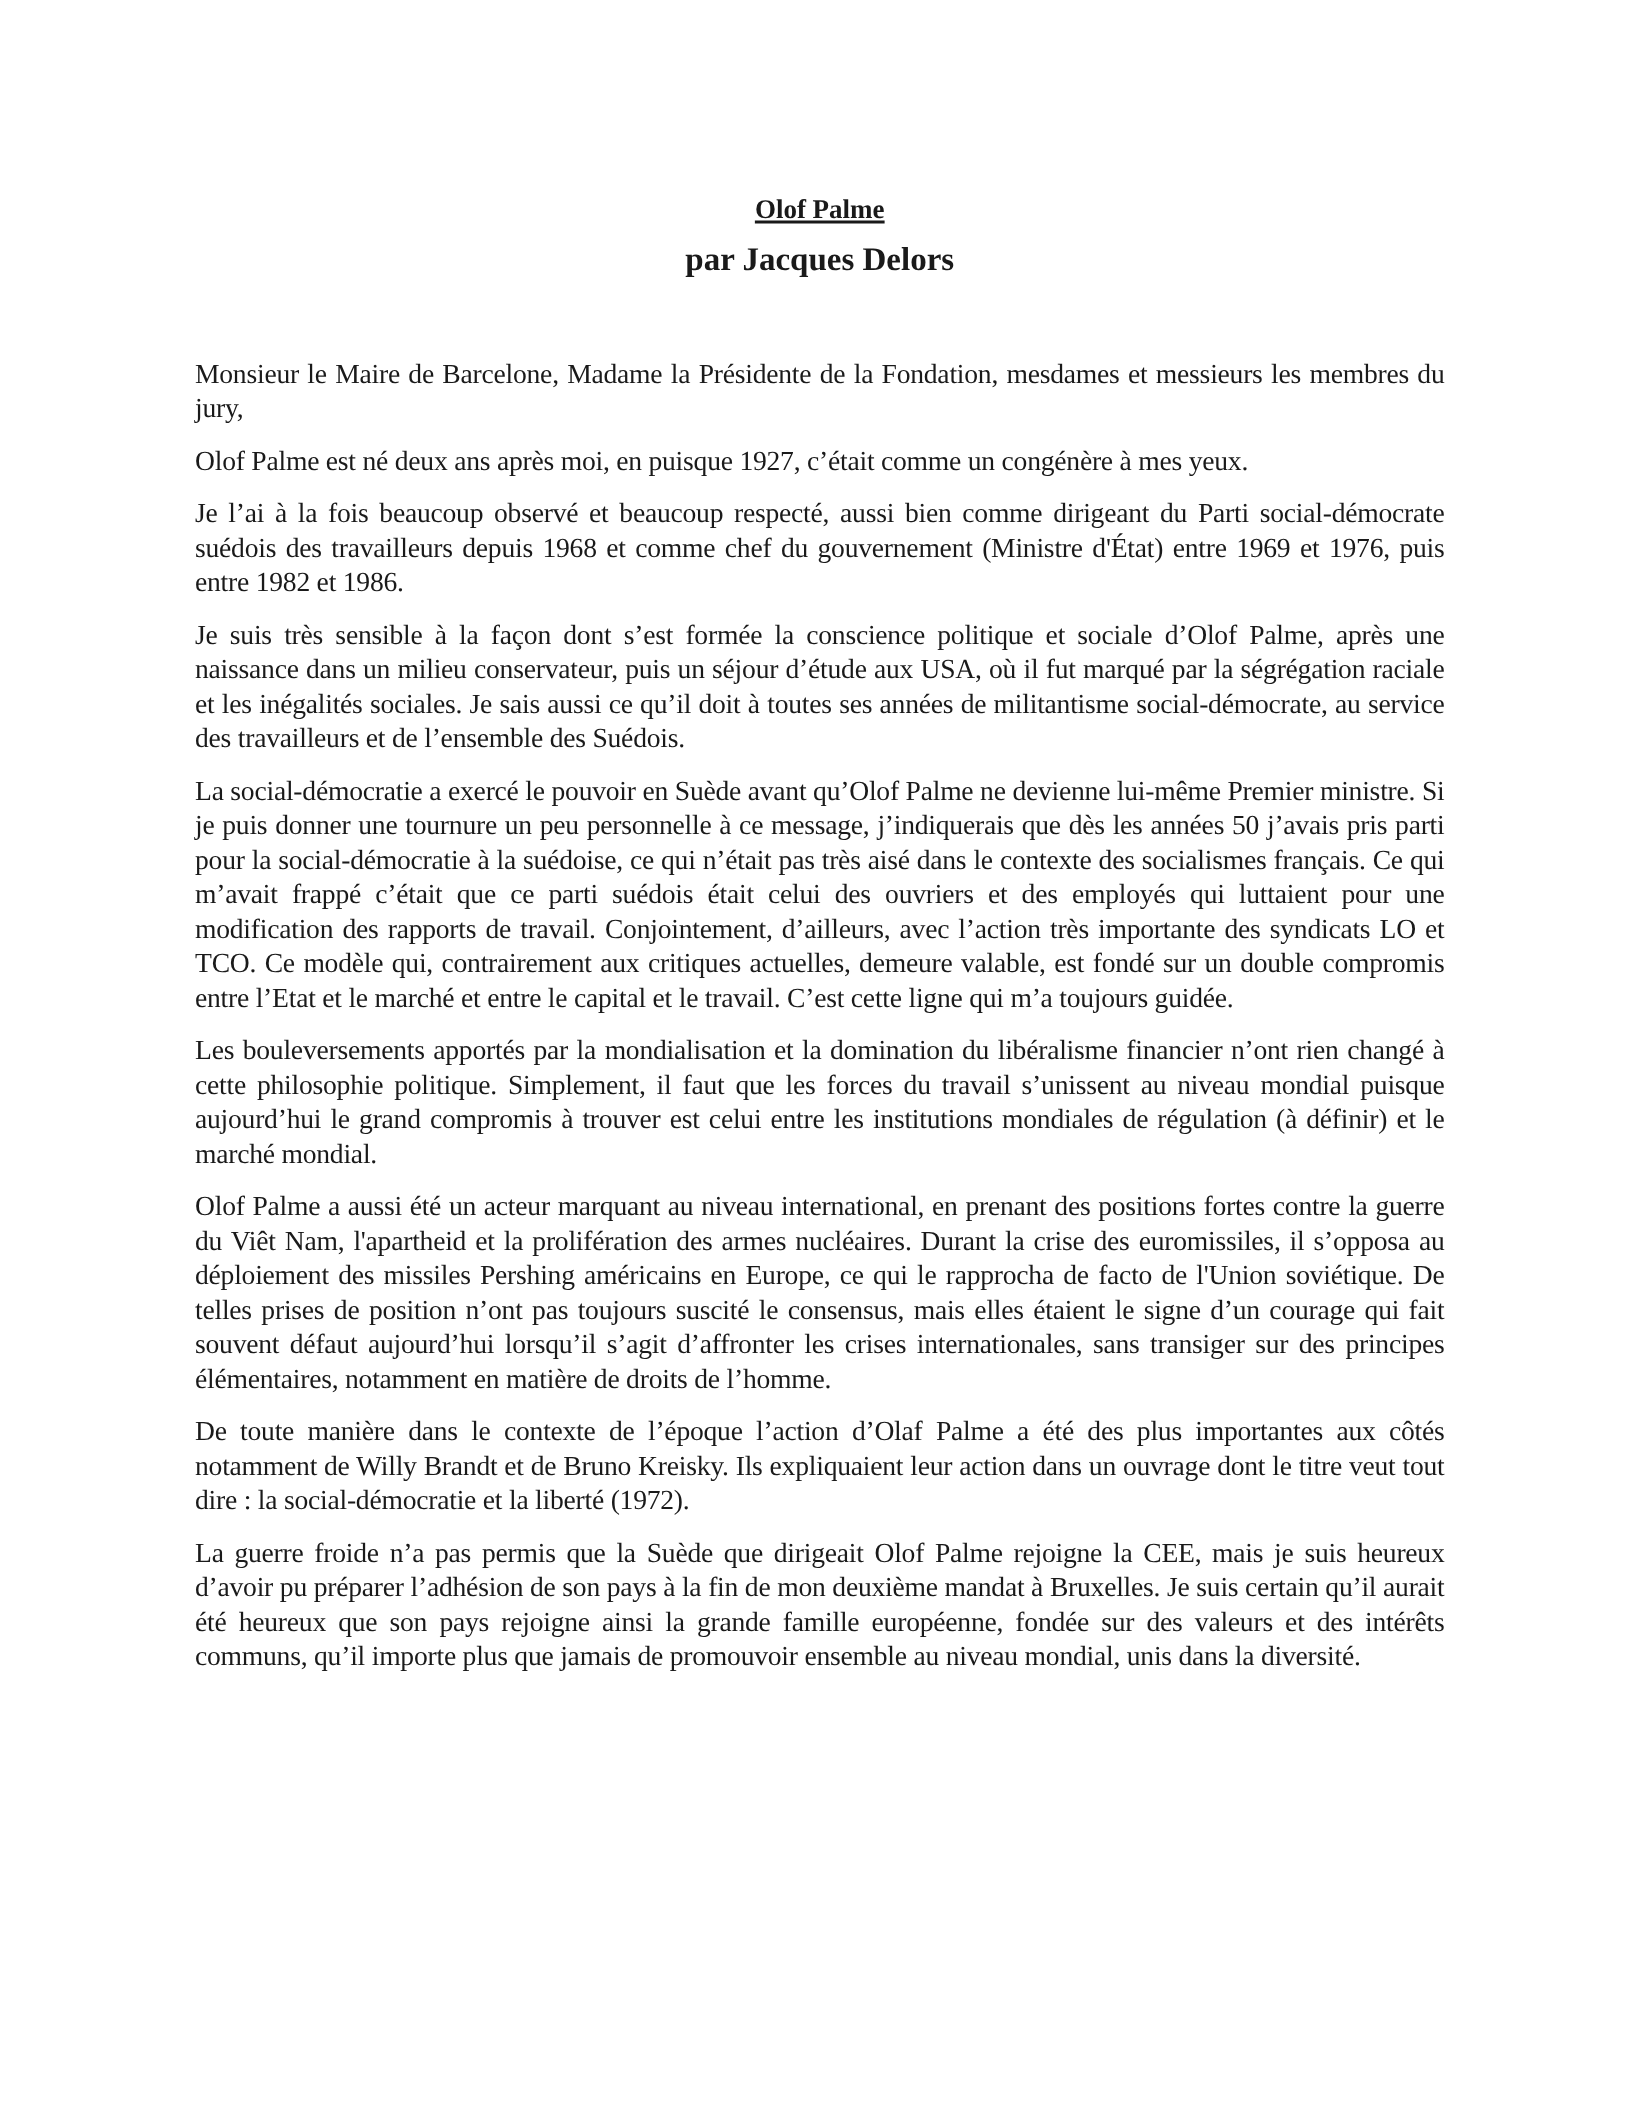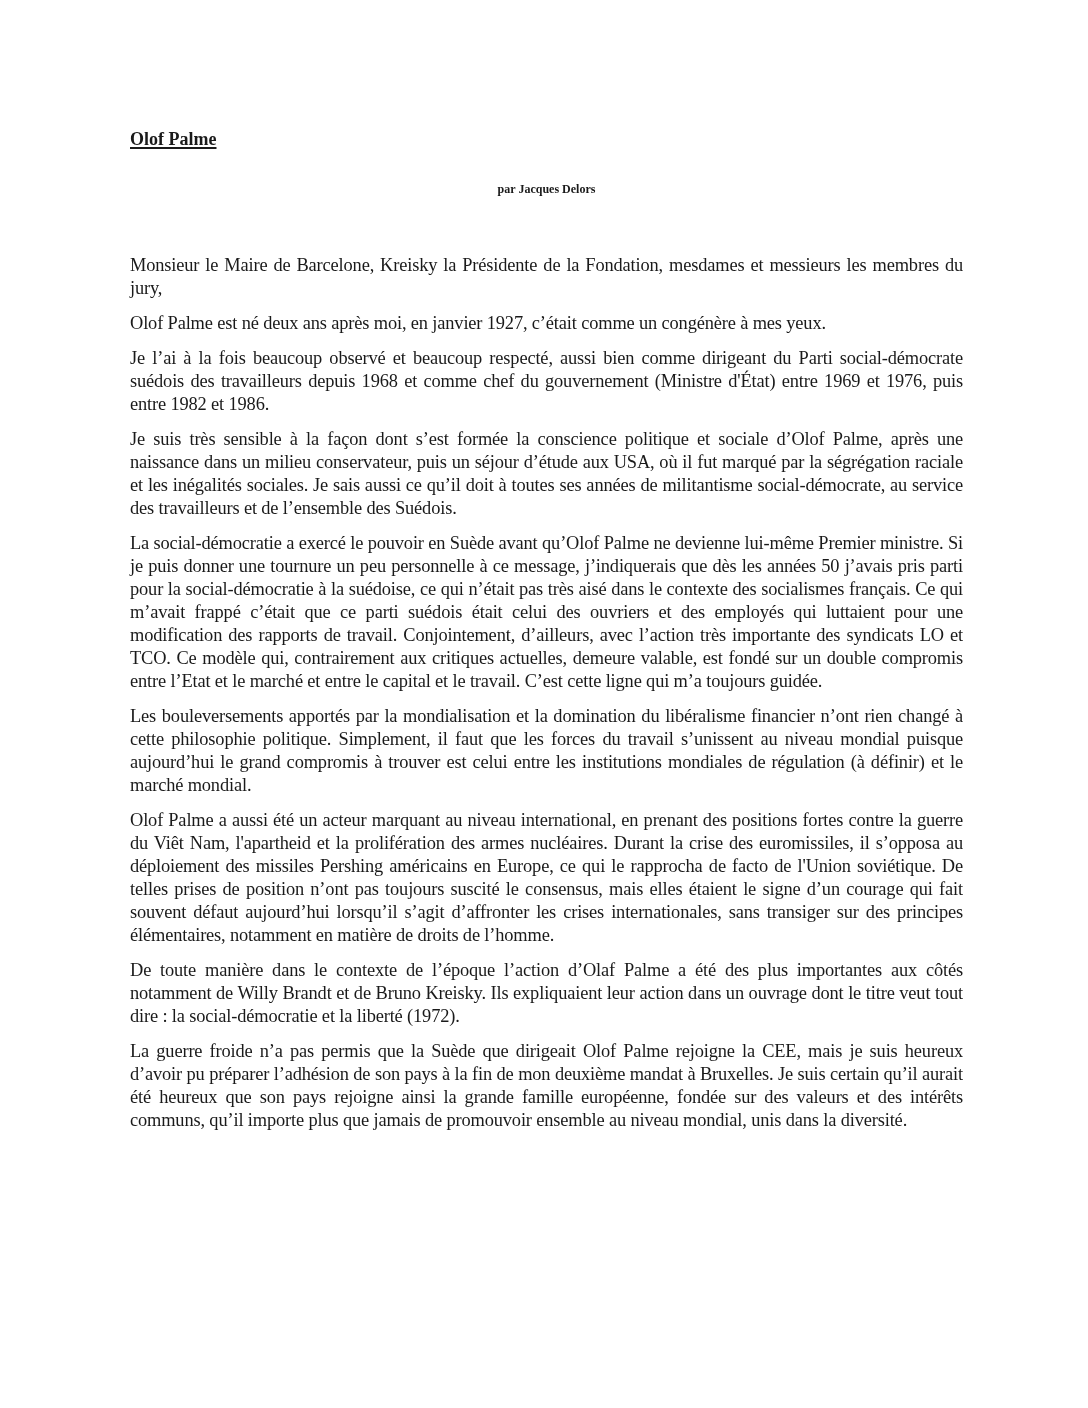--- a/index.html
+++ b/index.html
@@ -15,35 +15,35 @@
     font-family: "Liberation Serif", "DejaVu Serif", serif;
     color: #1a1a1a;
   }
   .page {
     position: absolute;
     left: 130px;
     top: 128px;
     width: 833px;
   }
   .title {
-    text-align: left;
+    text-align: center;
     font-weight: bold;
     font-size: 18px;
     line-height: 22px;
     margin: 0;
     text-decoration: underline;
     text-decoration-thickness: 2px;
     text-underline-offset: 2px;
   }
   .subtitle {
     text-align: center;
     font-weight: bold;
-    font-size: 12px;
+    font-size: 22px;
     line-height: 22px;
-    margin: 28px 0 0 0;
+    margin: 12px 0 0 0;
   }
   .body {
     margin-top: 54px;
   }
   .para {
     font-size: 18.4px;
     line-height: 23px;
     margin: 0 0 12px 0;
     text-align: justify;
     letter-spacing: -0.15px;
@@ -53,22 +53,22 @@
   }
 </style>
 </head>
 <body>
 
 <div class="page">
   <h1 class="title">Olof Palme</h1>
   <h2 class="subtitle">par Jacques Delors</h2>
 
   <div class="body">
-    <p class="para">Monsieur le Maire de Barcelone, Kreisky la Présidente de la Fondation, mesdames et messieurs les membres du jury,</p>
-    <p class="para">Olof Palme est né deux ans après moi, en janvier 1927, c’était comme un congénère à mes yeux.</p>
+    <p class="para">Monsieur le Maire de Barcelone, Madame la Présidente de la Fondation, mesdames et messieurs les membres du jury,</p>
+    <p class="para">Olof Palme est né deux ans après moi, en puisque 1927, c’était comme un congénère à mes yeux.</p>
     <p class="para">Je l’ai à la fois beaucoup observé et beaucoup respecté, aussi bien comme dirigeant du Parti social-démocrate suédois des travailleurs depuis 1968 et comme chef du gouvernement (Ministre d'État) entre 1969 et 1976, puis entre 1982 et 1986.</p>
     <p class="para">Je suis très sensible à la façon dont s’est formée la conscience politique et sociale d’Olof Palme, après une naissance dans un milieu conservateur, puis un séjour d’étude aux USA, où il fut marqué par la ségrégation raciale et les inégalités sociales. Je sais aussi ce qu’il doit à toutes ses années de militantisme social-démocrate, au service des travailleurs et de l’ensemble des Suédois.</p>
     <p class="para">La social-démocratie a exercé le pouvoir en Suède avant qu’Olof Palme ne devienne lui-même Premier ministre. Si je puis donner une tournure un peu personnelle à ce message, j’indiquerais que dès les années 50 j’avais pris parti pour la social-démocratie à la suédoise, ce qui n’était pas très aisé dans le contexte des socialismes français. Ce qui m’avait frappé c’était que ce parti suédois était celui des ouvriers et des employés qui luttaient pour une modification des rapports de travail. Conjointement, d’ailleurs, avec l’action très importante des syndicats LO et TCO. Ce modèle qui, contrairement aux critiques actuelles, demeure valable, est fondé sur un double compromis entre l’Etat et le marché et entre le capital et le travail. C’est cette ligne qui m’a toujours guidée.</p>
     <p class="para">Les bouleversements apportés par la mondialisation et la domination du libéralisme financier n’ont rien changé à cette philosophie politique. Simplement, il faut que les forces du travail s’unissent au niveau mondial puisque aujourd’hui le grand compromis à trouver est celui entre les institutions mondiales de régulation (à définir) et le marché mondial.</p>
     <p class="para">Olof Palme a aussi été un acteur marquant au niveau international, en prenant des positions fortes contre la guerre du Viêt Nam, l'apartheid et la prolifération des armes nucléaires. Durant la crise des euromissiles, il s’opposa au déploiement des missiles Pershing américains en Europe, ce qui le rapprocha de facto de l'Union soviétique. De telles prises de position n’ont pas toujours suscité le consensus, mais elles étaient le signe d’un courage qui fait souvent défaut aujourd’hui lorsqu’il s’agit d’affronter les crises internationales, sans transiger sur des principes élémentaires, notamment en matière de droits de l’homme.</p>
     <p class="para">De toute manière dans le contexte de l’époque l’action d’Olaf Palme a été des plus importantes aux côtés notamment de Willy Brandt et de Bruno Kreisky. Ils expliquaient leur action dans un ouvrage dont le titre veut tout dire : la social-démocratie et la liberté (1972).</p>
     <p class="para last">La guerre froide n’a pas permis que la Suède que dirigeait Olof Palme rejoigne la CEE, mais je suis heureux d’avoir pu préparer l’adhésion de son pays à la fin de mon deuxième mandat à Bruxelles. Je suis certain qu’il aurait été heureux que son pays rejoigne ainsi la grande famille européenne, fondée sur des valeurs et des intérêts communs, qu’il importe plus que jamais de promouvoir ensemble au niveau mondial, unis dans la diversité.</p>
   </div>
 </div>
 

